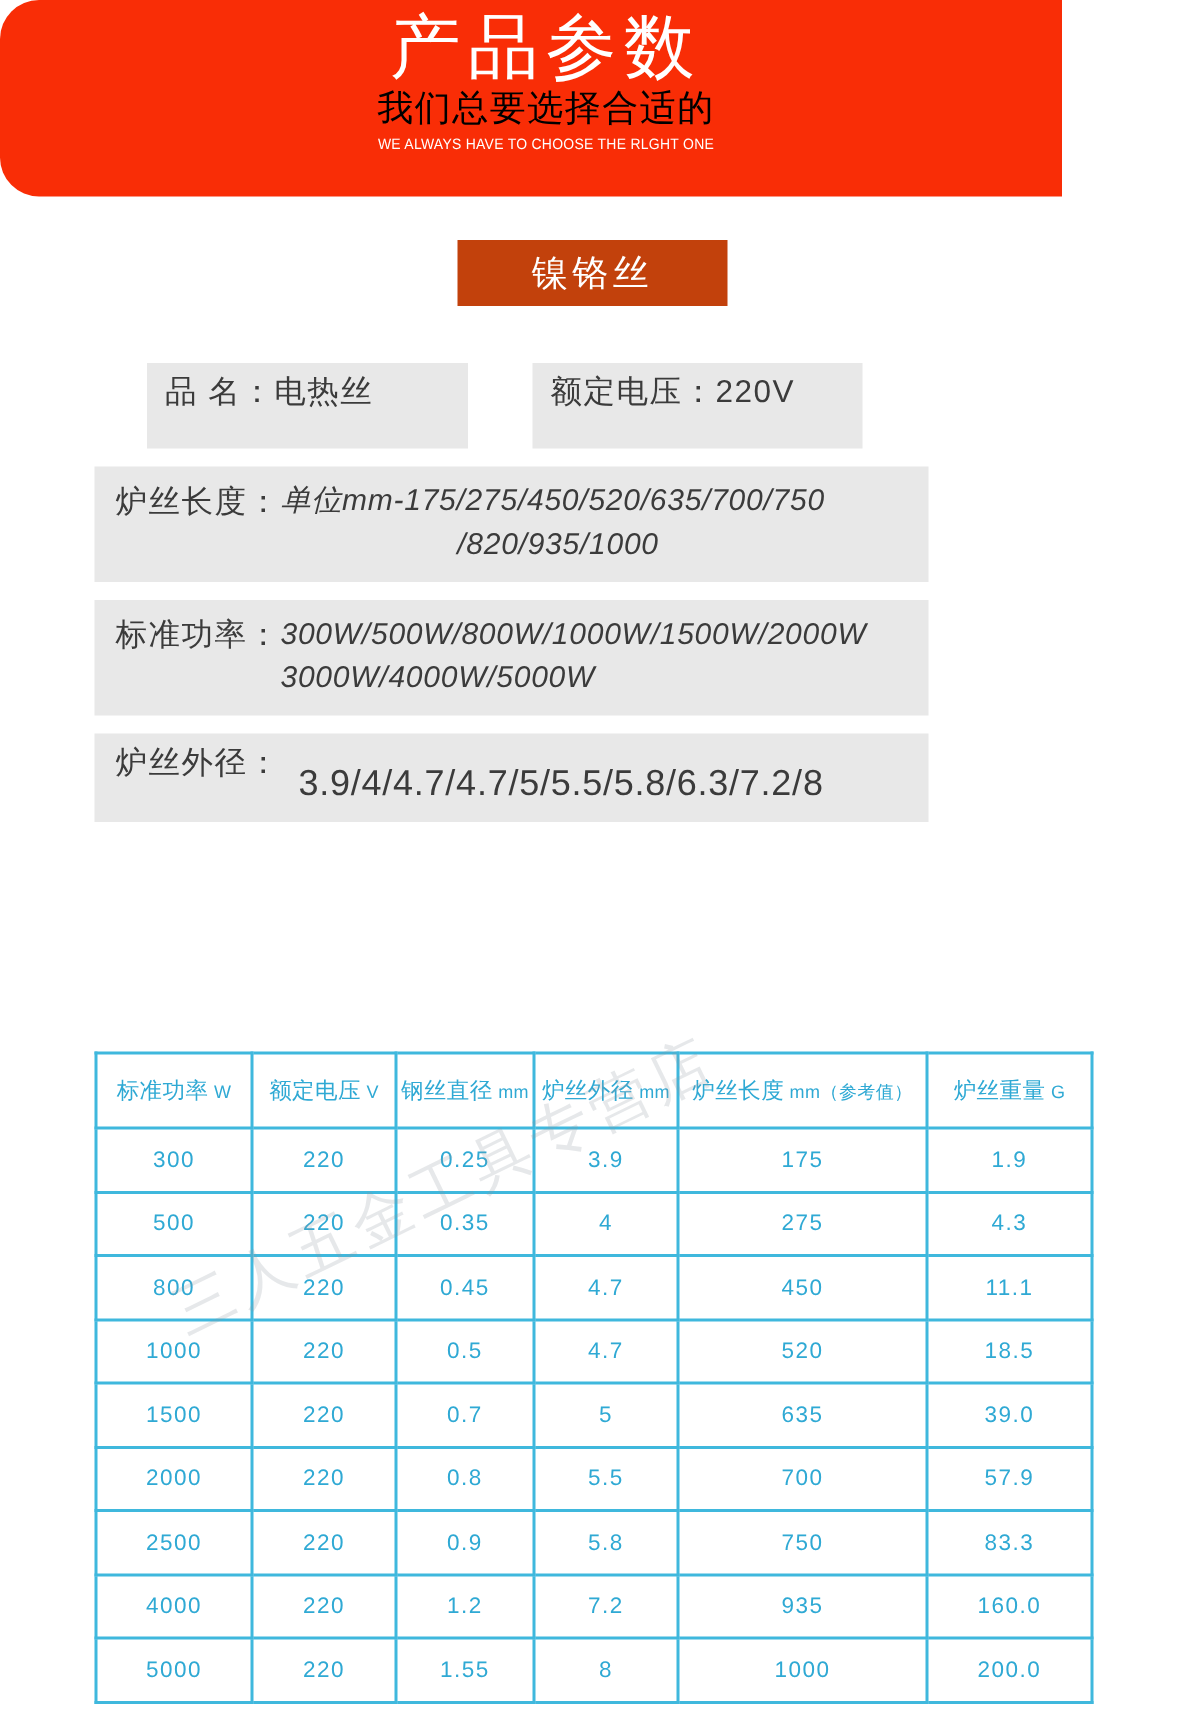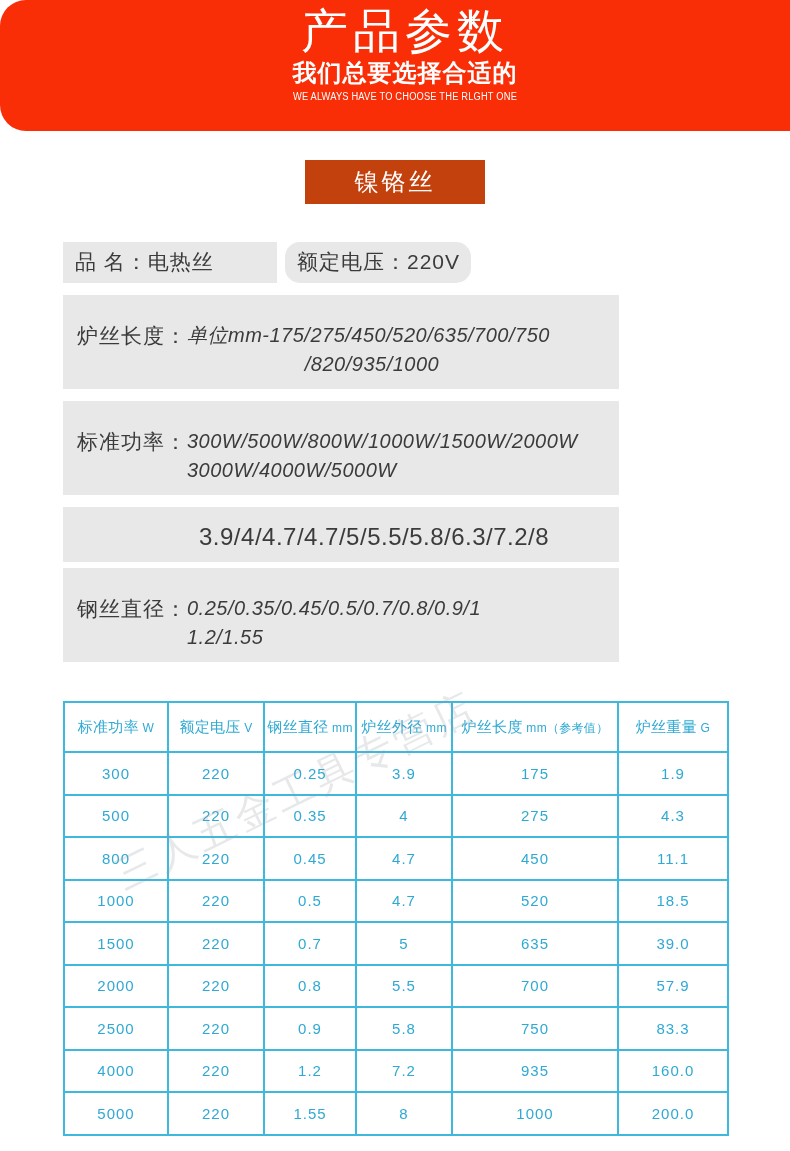--- a/index.html
+++ b/index.html
@@ -14,21 +14,21 @@
     overflow: hidden;
     font-family: "Liberation Sans", "DejaVu Sans", sans-serif;
     color: #3b3b3b;
   }
 
   
   .banner {
     position: absolute;
     left: 0;
     top: 0;
-    width: 790px;
+    width: 708px;
     height: 131px;
     background: #f92d06;
     border-radius: 26px 0 0 26px;
     box-sizing: border-box;
     text-align: center;
     overflow: hidden;
     padding-left: 20px;
   }
   .banner-title {
     margin: 0;
@@ -37,22 +37,22 @@
     line-height: 1.12;
     font-weight: 400;
     color: #ffffff;
     letter-spacing: 5px;
   }
   .banner-subtitle {
     margin: 0;
     padding-top: 1px;
     font-size: 24px;
     line-height: 1.15;
-    font-weight: 700;
-    color: #ffffff;
+    font-weight: 400;
+    color: #000000;
     letter-spacing: 1px;
   }
   .banner-english {
     margin: 0;
     padding-top: 5px;
     font-size: 10px;
     line-height: 1.1;
     font-weight: 400;
     color: #ffffff;
     letter-spacing: 0.2px;
@@ -84,35 +84,36 @@
   }
   .spec-inline-row {
     display: flex;
     gap: 8px;
     margin-bottom: 12px;
   }
   .spec-chip {
     background: #e8e8e8;
     font-size: 21px;
     line-height: 1.05;
-    padding: 9px 12px 10px 12px;
+    padding: 9px 12px 26px 12px;
     box-sizing: border-box;
     white-space: nowrap;
     letter-spacing: 1px;
     color: #3b3b3b;
+    margin-left: 35px;
   }
   .chip-name   { width: 214px; }
-  .chip-volt   { width: 186px; border-radius: 15px; }
+  .chip-volt   { width: 220px; }
   .chip-mat    { width: 211px; }
 
   .spec-block {
     background: #e8e8e8;
     box-sizing: border-box;
     width: 556px;
-    padding: 26px 14px 10px 14px;
+    padding: 9px 14px 10px 14px;
     margin-bottom: 12px;
     color: #3b3b3b;
   }
   .spec-block.tight { margin-bottom: 6px; }
 
   .spec-flexline {
     display: flex;
     align-items: flex-start;
   }
   .spec-label {
@@ -240,32 +241,24 @@
     <div class="spec-flexline">
       <span class="spec-label">标准功率：</span>
       <span class="spec-value">
         <span class="l2">300W/500W/800W/1000W/1500W/2000W</span>
         <span class="l2">3000W/4000W/5000W</span>
       </span>
     </div>
   </div>
 
   <div class="spec-block tight">
+    <div class="spec-stack-label">炉丝外径：</div>
     <div class="spec-stack-value">3.9/4/4.7/4.7/5/5.5/5.8/6.3/7.2/8</div>
   </div>
 
-  <div class="spec-block">
-    <div class="spec-flexline">
-      <span class="spec-label">钢丝直径：</span>
-      <span class="spec-value">
-        <span class="l2">0.25/0.35/0.45/0.5/0.7/0.8/0.9/1</span>
-        <span class="l2">1.2/1.55</span>
-      </span>
-    </div>
-  </div>
 
 </div>
 
 <div class="spec-table-wrap">
   <table class="spec-table">
     <colgroup>
       <col class="c-power">
         <col class="c-volt">
         <col class="c-wire">
       <col class="c-outer">

